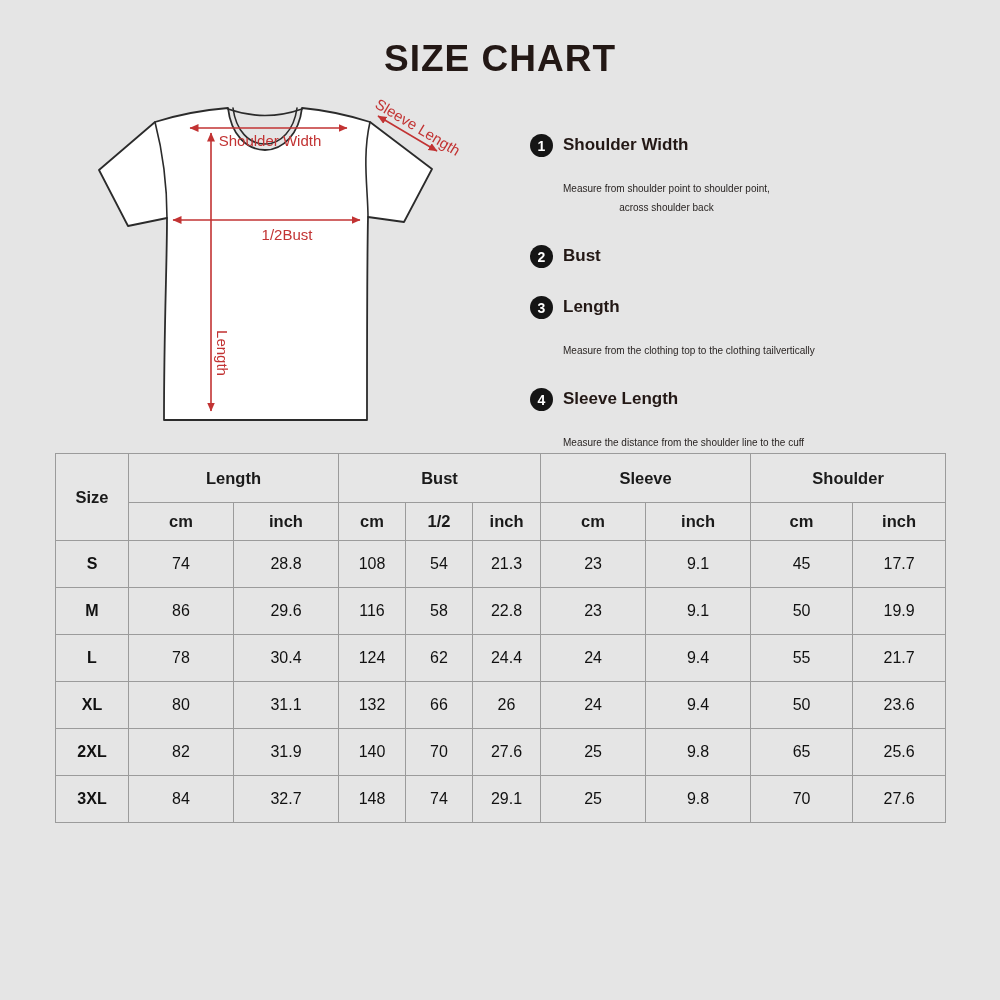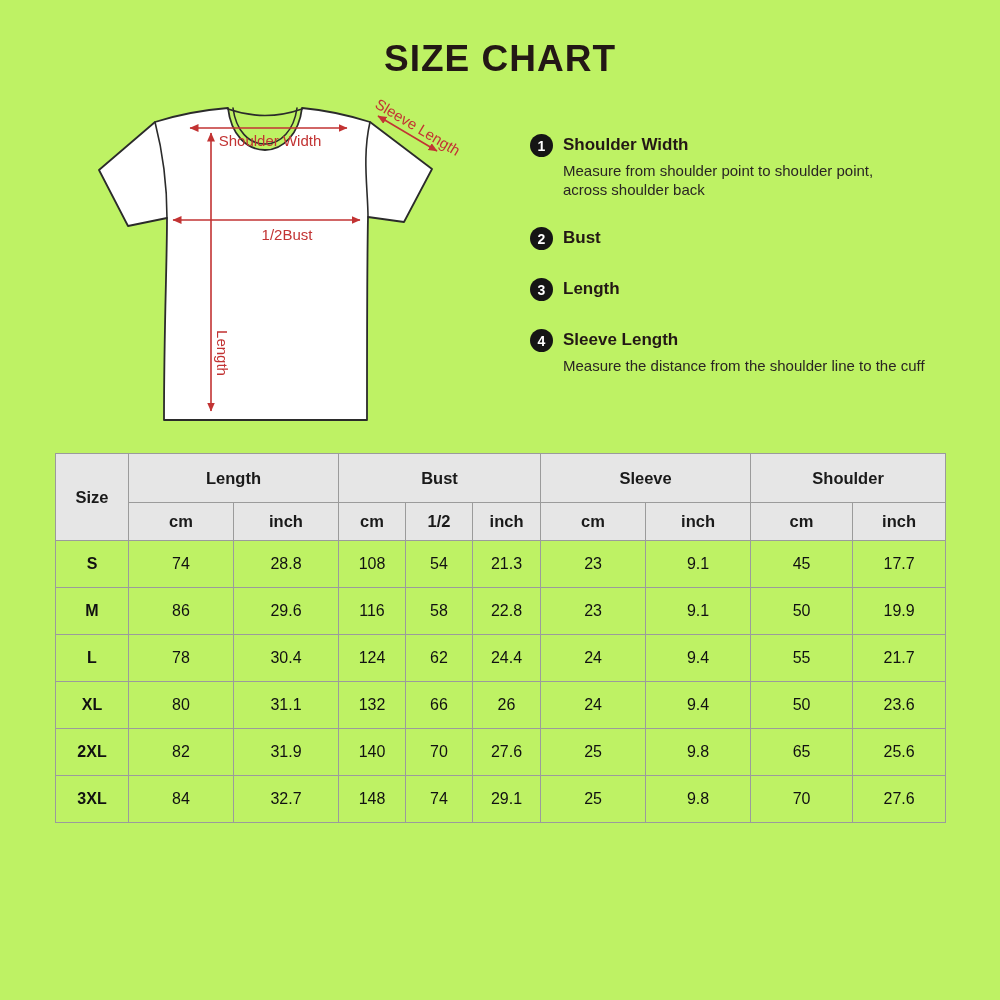--- a/index.html
+++ b/index.html
@@ -1,17 +1,17 @@
 <!DOCTYPE html>
 <html><head>
 <meta charset="utf-8">
 <style>
   html,body { margin:0; padding:0; background:#ffffff; }
   body { width:1000px; height:1000px; font-family:"Liberation Sans", sans-serif; color:#231815; }
-  .stage { position:relative; width:1000px; height:1000px; background:#bef264; overflow:hidden; }
+  .stage { position:relative; width:1000px; height:1000px; background:#e5e5e5; overflow:hidden; }
 
   .page-title {
     position:absolute; top:38px; left:0; width:1000px;
     text-align:center; font-size:37px; font-weight:bold;
     letter-spacing:1px; color:#231815;
   }
 
   .diagram { position:absolute; left:75px; top:85px; width:440px; height:350px; }
   .diagram svg { display:block; width:440px; height:350px; }
   .shirt-line { fill:none; stroke:#2b2b2b; stroke-width:1.6; stroke-linejoin:round; stroke-linecap:round; }
@@ -20,21 +20,21 @@
   .red-label { fill:#c23333; font-family:"Liberation Sans", sans-serif; font-size:15px; }
 
   .guide { position:absolute; left:530px; top:133px; width:440px; }
   .guide-item { display:flex; align-items:flex-start; margin-bottom:27px; }
   .guide-num {
     width:23px; height:23px; border-radius:50%; background:#151515; color:#fff;
     font-size:14px; font-weight:bold; display:flex; align-items:center; justify-content:center;
     margin-right:10px; flex:none; margin-top:1px;
   }
   .guide-title { font-size:17px; font-weight:bold; line-height:23px; color:#231815; }
-  .guide-desc { font-size:15px; line-height:19px; margin-top:5px; color:#2a2523; white-space:pre-line; }
+  .guide-desc { font-size:10px; line-height:19px; margin-top:23px; color:#2a2523; white-space:pre-line;text-align:center; }
 
   table.size-table {
     position:absolute; left:55px; top:453px; width:890px;
     border-collapse:collapse; table-layout:fixed;
     font-size:16px; color:#111;
   }
   .size-table th, .size-table td {
     border:1px solid #9b9b9b; text-align:center; vertical-align:middle; padding:0;
   }
   .size-table thead th { background:#e6e6e6; font-size:16.5px; color:#1a1a1a; }
@@ -109,20 +109,21 @@
     <div class="guide-item">
       <div class="guide-num">2</div>
       <div class="guide-body">
         <div class="guide-title">Bust</div>
       </div>
     </div>
     <div class="guide-item">
       <div class="guide-num">3</div>
       <div class="guide-body">
         <div class="guide-title">Length</div>
+        <div class="guide-desc">Measure from the clothing top to the clothing tailvertically</div>
       </div>
     </div>
     <div class="guide-item">
       <div class="guide-num">4</div>
       <div class="guide-body">
         <div class="guide-title">Sleeve Length</div>
         <div class="guide-desc">Measure the distance from the shoulder line to the cuff</div>
       </div>
     </div>
   </div>

